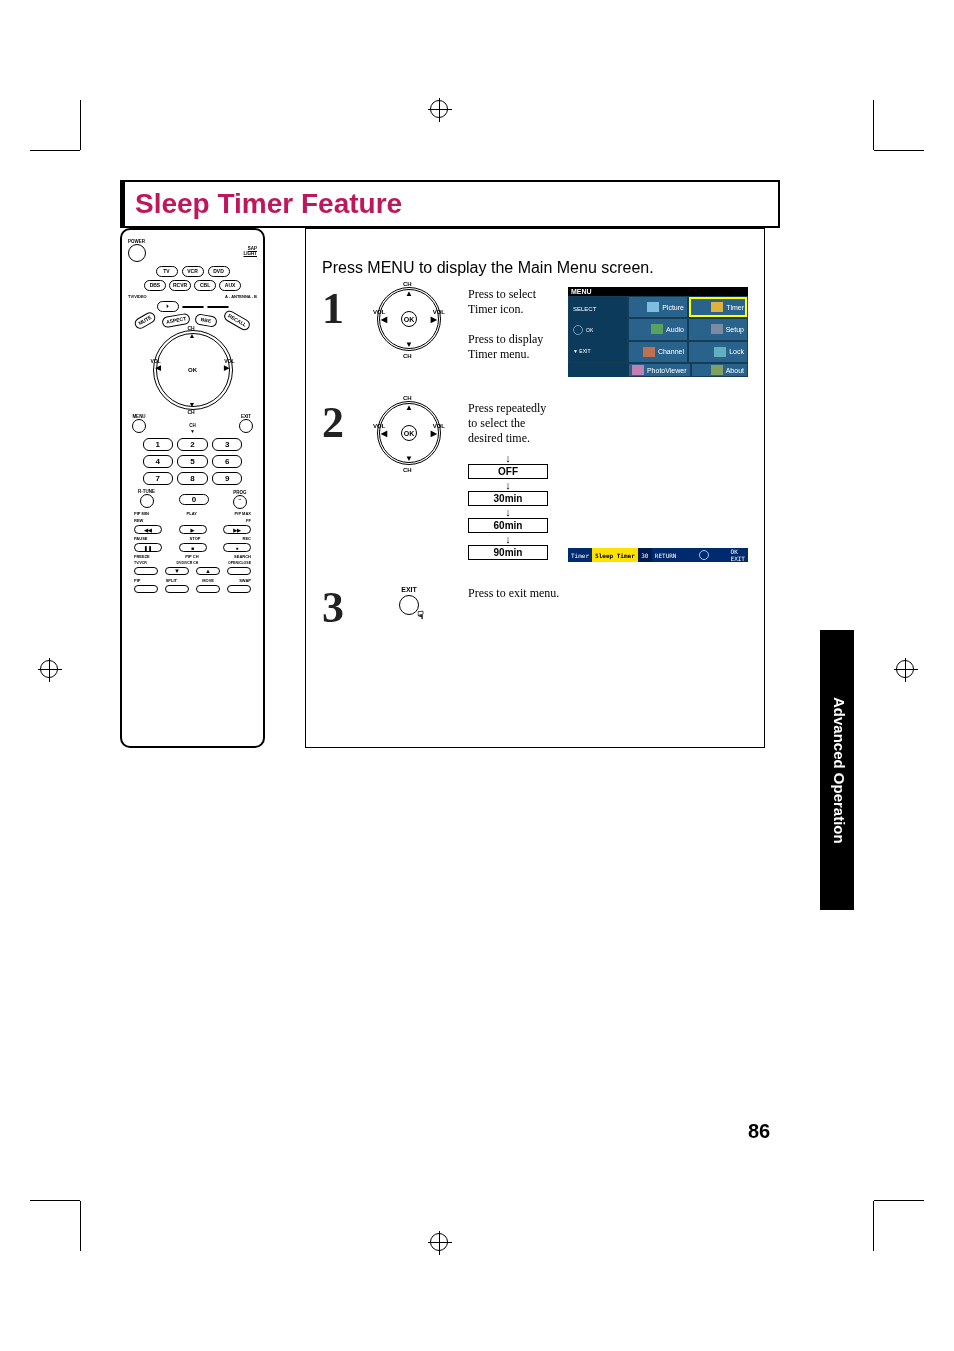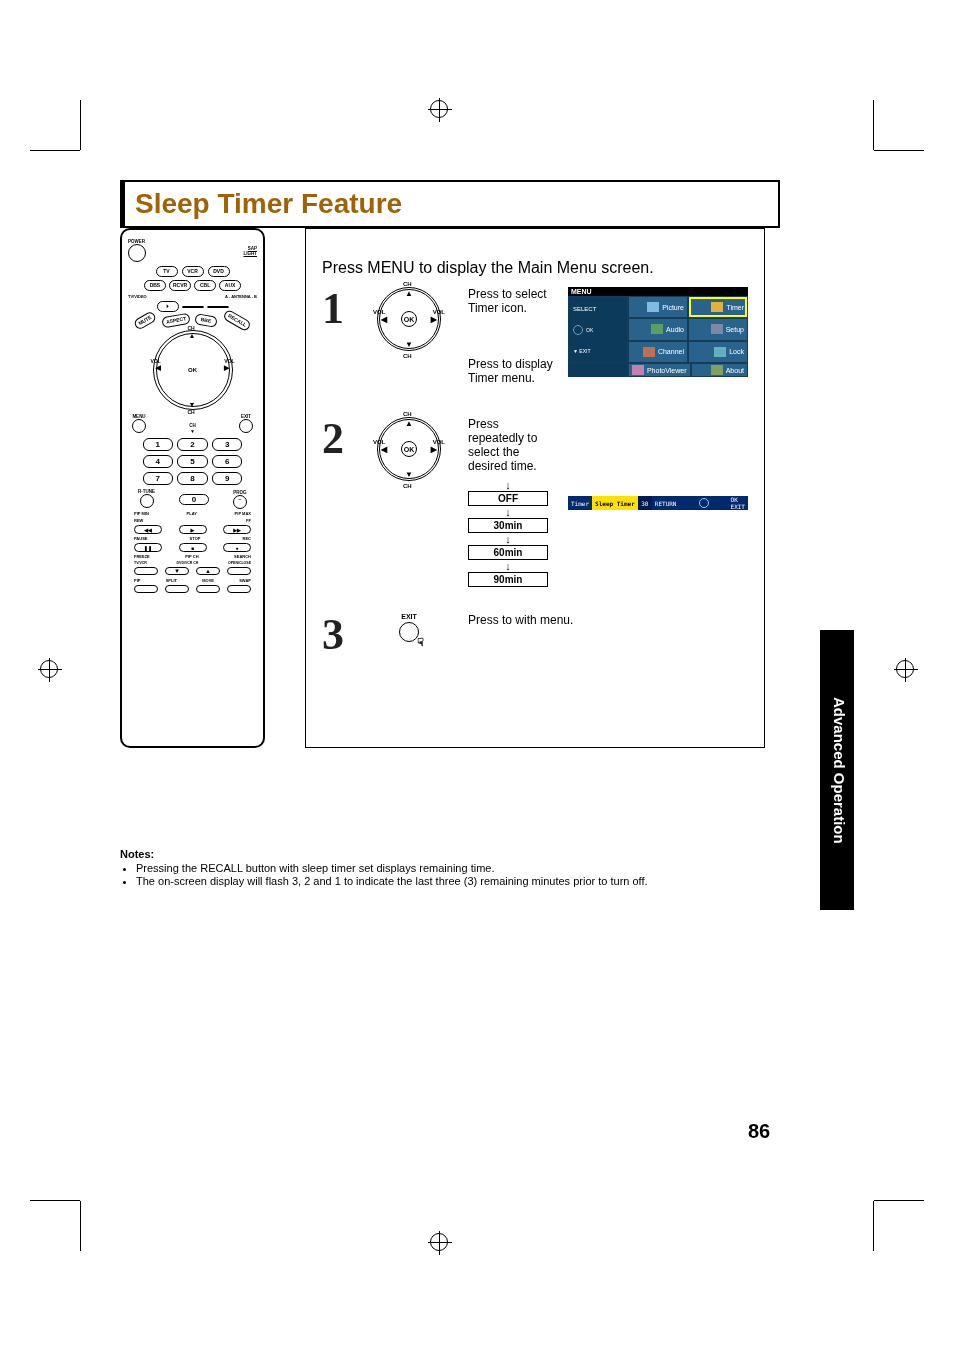--- a/index.html
+++ b/index.html
@@ -19,21 +19,21 @@
   }
   .title-box {
     border: 2px solid #000;
     border-left: 5px solid #000;
     padding: 6px 10px;
   }
   .title-box h1 {
     margin: 0;
     font-size: 28px;
     font-weight: bold;
-    color: #a16207;
+    color: #be185d;
   }
   .intro {
     font-size: 11px;
     font-weight: bold;
     margin: 14px 0 24px 0;
   }
 
   .content-row { display: flex; gap: 40px; }
 
   
@@ -102,21 +102,21 @@
   .dpad2 .ring { position:absolute; inset:0; border: 3px double #000; border-radius:50%; display:flex; align-items:center; justify-content:center; }
   .dpad2 .ok { font-size:7px; border:1px solid #000; border-radius:50%; width:16px; height:16px; display:flex; align-items:center; justify-content:center;}
   .dpad2 .arrow { position:absolute; font-size:8px; }
   .dpad2 .lab { position:absolute; font-size:6px; }
 
   .exit-btn { text-align:center; }
   .exit-btn .cbtn { width:20px;height:20px;border:1.5px solid #000;border-radius:50%;display:inline-block;margin-top:2px; position:relative;}
   .exit-btn .hand { position:absolute; bottom:-8px; right:-6px; font-size:11px;}
 
   .step-text { flex: 1; font-size: 12px; }
-  .step-text p { margin: 0 0 8px 0; }
+  .step-text p { margin: 0 0 8px 0; font-family: Liberation Serif, serif; }
 
   .opt-chain { width: 80px; margin: 4px 0 0 0; }
   .opt-box { border:1px solid #000; text-align:center; font-size:10px; font-weight:bold; padding:1px 0; margin: 2px auto;}
   .opt-arrow { text-align:center; font-size:11px; line-height:8px;}
 
   .osd {
     width: 180px; height: 90px;
     display:flex; flex-direction:column;
     font-size: 7px; color:#fff;
   }
@@ -361,21 +361,21 @@
             <span class="lab" style="left:-4px;top:22px;">VOL</span>
             <span class="arrow" style="left:4px;top:28px;">◀</span>
             <span class="arrow" style="right:4px;top:28px;">▶</span>
             <span class="lab" style="right:-4px;top:22px;">VOL</span>
           </div>
         </div>
         <div class="step-text">
           <div class="step1-right">
             <div style="flex:1;">
               <p>Press to select Timer icon.</p>
-              <p style="margin-top:42px;">Press to display Timer menu.</p>
+              <p style="margin-top:15px;">Press to display Timer menu.</p>
             </div>
             <div class="osd">
               <div class="top"><b>MENU</b></div>
               <div class="grid">
                 <div class="side">
                   <div><span class="lbl">SELECT</span></div>
                   <div><span class="sbtn"></span><span style="font-size:5px;">OK</span></div>
                   <div style="font-size:5px;">▼ <span>EXIT</span></div>
                 </div>
                 <div class="cell">
@@ -430,21 +430,21 @@
             <span class="arrow" style="top:2px;left:28px;">▲</span>
             <span class="arrow" style="bottom:2px;left:28px;">▼</span>
             <span class="lab" style="bottom:-8px;left:26px;">CH</span>
             <span class="lab" style="left:-4px;top:22px;">VOL</span>
             <span class="arrow" style="left:4px;top:28px;">◀</span>
             <span class="arrow" style="right:4px;top:28px;">▶</span>
             <span class="lab" style="right:-4px;top:22px;">VOL</span>
           </div>
         </div>
         <div class="step-text">
-          <div style="display:flex;gap:12px;align-items:center;">
+          <div style="display:flex;gap:12px;align-items:flex-end;">
             <div style="flex:1;">
               <p>Press repeatedly to select  the desired time.</p>
               <div class="opt-chain">
                 <div class="opt-arrow">↓</div>
                 <div class="opt-box">OFF</div>
                 <div class="opt-arrow">↓</div>
                 <div class="opt-box">30min</div>
                 <div class="opt-arrow">↓</div>
                 <div class="opt-box">60min</div>
                 <div class="opt-arrow">↓</div>
@@ -467,29 +467,22 @@
         </div>
       </div>
 
       <div class="step">
         <div class="step-num">3</div>
         <div class="step-icons exit-btn">
           <span style="font-size:7px;font-weight:bold;">EXIT</span><br>
           <span class="cbtn"><span class="hand">☟</span></span>
         </div>
         <div class="step-text">
-          <p>Press to with menu.</p>
+          <p>Press to exit menu.</p>
         </div>
       </div>
     </div>
   </div>
 
-  <div class="notes">
-    <div class="h">Notes:</div>
-    <ul>
-      <li>Pressing the RECALL button with sleep timer set displays remaining time.</li>
-      <li>The on-screen display will flash 3, 2 and 1 to indicate the last three (3) remaining minutes prior to turn off.</li>
-    </ul>
-  </div>
 </div>
 
 <div class="side-tab">Advanced Operation</div>
 <div class="page-num">86</div>
 
 </body></html>

